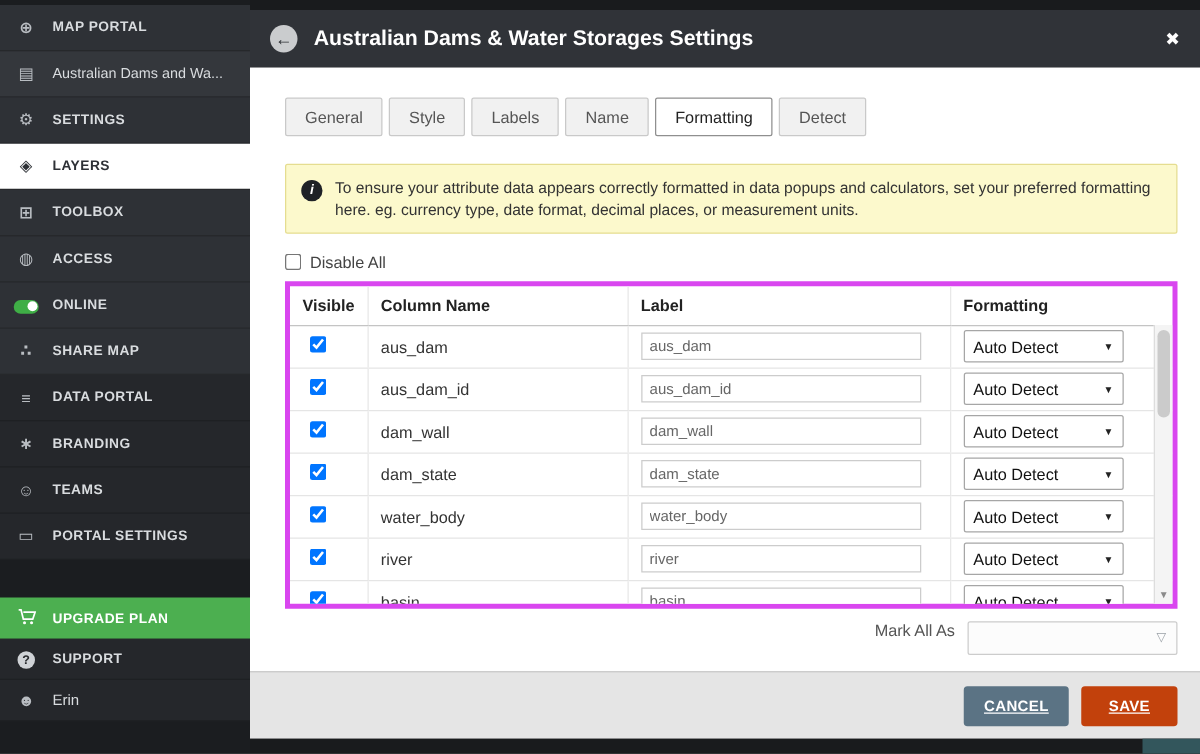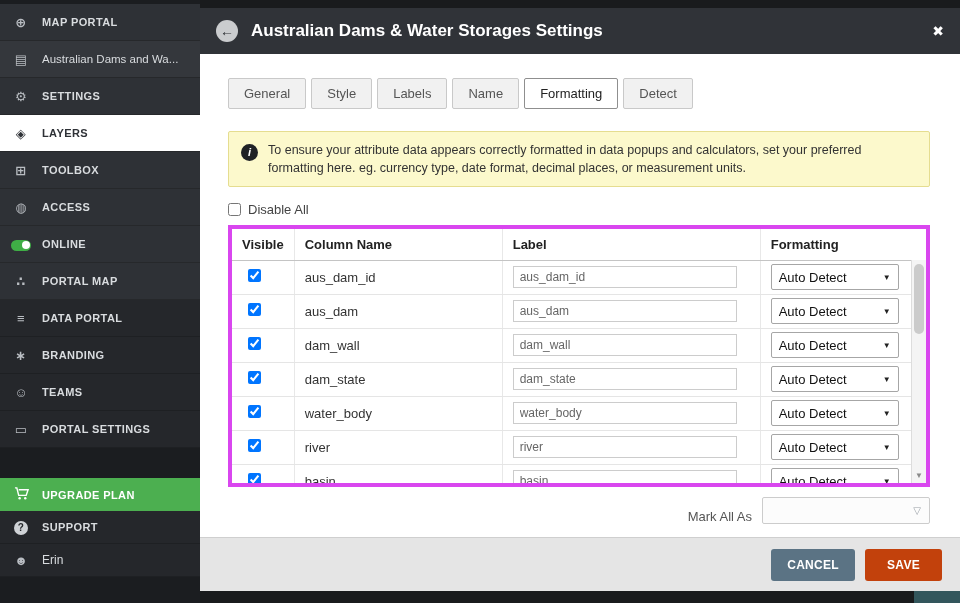--- a/index.html
+++ b/index.html
@@ -30,21 +30,21 @@
 
   
   .main { flex:1; min-width:0; display:flex; flex-direction:column; }
   .top-strip { height:8px; background:#191b1d; flex:none; }
   .dlg-header { height:46px; flex:none; background:#303338; display:flex; align-items:center; padding:0 16px; color:#fff; }
   .back-btn { width:22px; height:22px; border-radius:50%; background:#caccce; color:#2c2f33; display:flex;
               align-items:center; justify-content:center; font-size:14px; font-weight:bold; cursor:pointer; flex:none; }
   .dlg-title { font-size:17px; font-weight:bold; margin-left:13px; white-space:nowrap; }
   .close-btn { margin-left:auto; font-size:14px; color:#fff; cursor:pointer; }
 
-  .dlg-body { flex:1; background:#fff; padding:24px 30px 0 28px; overflow:hidden; }
+  .dlg-body { flex:1; background:#fff; padding:24px 18px 0 28px; overflow:hidden; }
 
   .tabs { display:flex; gap:5px; margin-bottom:22px; }
   .tab { padding:7px 15px; font-size:13px; color:#555; background:#f1f1f1; border:1px solid #c9c9c9;
          border-radius:2px; cursor:pointer; white-space:nowrap; }
   .tab.active { background:#fff; border-color:#8f8f8f; color:#222; }
 
   .info-box { display:flex; gap:10px; background:#fcf9cc; border:1px solid #e5dd90; padding:9px 12px;
               font-size:12.5px; line-height:1.45; color:#333; border-radius:2px; }
   .info-icon { flex:none; width:17px; height:17px; border-radius:50%; background:#1f2226; color:#fff;
                display:flex; align-items:center; justify-content:center; font-size:11px; font-weight:bold;
@@ -62,29 +62,29 @@
   .fmt-select { width:128px; height:26px; border:1px solid #a6a6a6; border-radius:2px; background:#fff;
                 display:flex; align-items:center; justify-content:space-between; padding:0 7px;
                 font-size:13px; color:#111; cursor:pointer; }
   .fmt-select .caret { font-size:8px; color:#222; }
 
   .scrollbar { position:absolute; top:31px; right:0; bottom:0; width:15px; background:#f4f4f4; border-left:1px solid #ddd; }
   .sb-thumb { position:absolute; top:4px; left:2px; width:10px; height:70px; background:#cbcbcb; border-radius:5px; cursor:pointer; }
   .sb-down { position:absolute; bottom:0; left:0; right:0; height:16px; display:flex; align-items:center;
              justify-content:center; font-size:8px; color:#8a8a8a; cursor:pointer; }
 
-  .markall { display:flex; justify-content:flex-end; align-items:flex-end; gap:10px; margin-top:10px; font-size:13px; color:#555; }
+  .markall { display:flex; justify-content:flex-end; align-items:flex-start; gap:10px; margin-top:10px; font-size:13px; color:#555; }
   .markall-dd { width:168px; height:27px; border:1px solid #ccc; border-radius:2px; background:#fcfcfc;
                 display:flex; align-items:center; justify-content:flex-end; padding-right:8px; cursor:pointer; }
   .markall-dd .caret { color:#9aa0a6; font-size:10px; }
 
   .dlg-footer { height:54px; flex:none; background:#e5e5e5; border-top:1px solid #cfcfcf; display:flex;
                 align-items:center; justify-content:flex-end; gap:10px; padding:0 18px; }
   .btn { border:none; border-radius:3px; color:#fff; font-weight:bold; font-size:12px; letter-spacing:.3px;
-         padding:9px 16px; cursor:pointer; font-family:inherit; }
+         padding:9px 16px; cursor:pointer; font-family:inherit;text-decoration:underline; }
   .btn.cancel { background:#5b7384; }
   .btn.save { background:#c2410c; padding:9px 22px; }
 
   .bottom-strip { height:12px; flex:none; background:#191b1d; position:relative; }
   .bottom-strip .sliver { position:absolute; right:0; top:0; bottom:0; width:46px; background:#33565c; }
 </style>
 </head>
 <body>
 
 <div class="app">
@@ -113,21 +113,21 @@
     <div class="side-item">
       <span class="ico">◍</span>
       <span>ACCESS</span>
     </div>
     <div class="side-item">
       <span class="ico"><span class="toggle"></span></span>
       <span>ONLINE</span>
     </div>
     <div class="side-item">
       <span class="ico">∴</span>
-      <span>PORTAL MAP</span>
+      <span>SHARE MAP</span>
     </div>
     <div class="side-item dark">
       <span class="ico">≡</span>
       <span>DATA PORTAL</span>
     </div>
     <div class="side-item dark">
       <span class="ico">∗</span>
       <span>BRANDING</span>
     </div>
     <div class="side-item dark">
@@ -204,33 +204,33 @@
             <tr>
               <th>Visible</th>
               <th>Column Name</th>
               <th>Label</th>
               <th>Formatting</th>
             </tr>
           </thead>
           <tbody>
             <tr>
               <td class="vis"><input type="checkbox" checked="" style=""></td>
+              <td>aus_dam</td>
+              <td><input class="lbl-input" type="text" value="aus_dam" style=""></td>
+              <td>
+                  <div class="fmt-select">
+                    <span>Auto Detect</span>
+                    <span class="caret">▼</span>
+                  </div>
+                </td>
+            </tr>
+            <tr>
+              <td class="vis"><input type="checkbox" checked="" style=""></td>
               <td>aus_dam_id</td>
               <td><input class="lbl-input" type="text" value="aus_dam_id" style=""></td>
-              <td>
-                  <div class="fmt-select">
-                    <span>Auto Detect</span>
-                    <span class="caret">▼</span>
-                  </div>
-                </td>
-            </tr>
-            <tr>
-              <td class="vis"><input type="checkbox" checked="" style=""></td>
-              <td>aus_dam</td>
-              <td><input class="lbl-input" type="text" value="aus_dam" style=""></td>
               <td>
                   <div class="fmt-select">
                     <span>Auto Detect</span>
                     <span class="caret">▼</span>
                   </div>
                 </td>
             </tr>
             <tr>
               <td class="vis"><input type="checkbox" checked="" style=""></td>
               <td>dam_wall</td>

